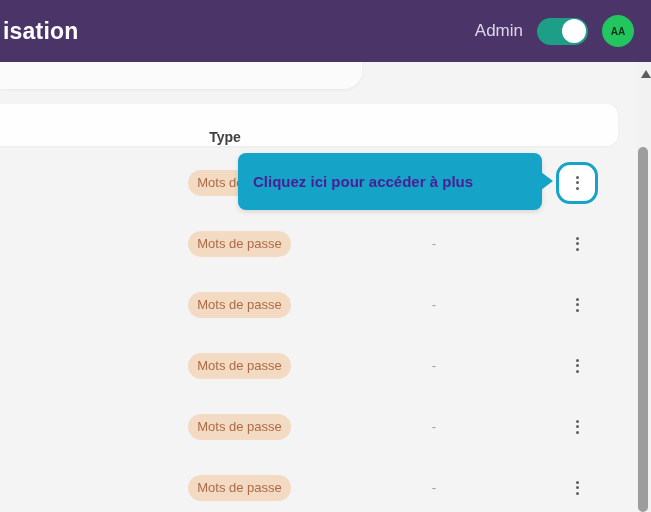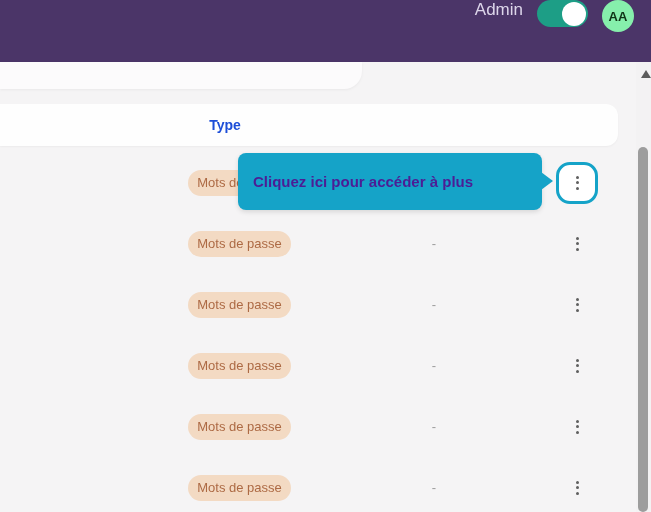--- a/index.html
+++ b/index.html
@@ -18,58 +18,58 @@
     display:flex; align-items:center;
   }
   .app-title {
     position:absolute; left:3px; top:0; height:62px;
     display:flex; align-items:center;
     color:#ffffff; font-size:23px; font-weight:700; letter-spacing:.2px;
     white-space:nowrap;
   }
   .header-right {
     position:absolute; right:17px; top:0; height:62px;
-    display:flex; gap:14px;
+    display:flex; align-items:center; gap:14px;
   }
   .admin-label { color:#ddd6ea; font-size:17px; }
   .toggle {
     width:51px; height:27px; border-radius:14px;
     background:#1d9e86; position:relative; cursor:pointer;
     border:none;
   }
   .toggle-knob {
     position:absolute; right:2px; top:1.5px;
     width:24px; height:24px; border-radius:50%; background:#ffffff;
   }
   .avatar {
     width:32px; height:32px; border-radius:50%;
-    background:#86efac; color:#0f3316;
-    display:flex; align-items:center; justify-content:center;
-    font-size:13px; font-weight:700; cursor:pointer;
+    background:#22c55e; color:#0f3316;
+    display:flex; align-items:center; justify-content:center;
+    font-size:10px; font-weight:700; cursor:pointer;
   }
 
   
   .top-card-fragment {
     position:absolute; left:0; top:62px; width:362px; height:27px;
     background:#fcfbfc;
     border-radius:0 0 18px 0;
     box-shadow:0 1px 3px rgba(0,0,0,.05);
   }
 
   
   .table-header-card {
     position:absolute; left:0; top:104px; width:618px; height:42px;
     background:#fefefe;
     border-radius:0 12px 12px 0;
     box-shadow:0 1px 2px rgba(0,0,0,.04);
   }
   .col-header {
-    position:absolute; top:0; height:42px;
-    display:flex; align-items:center; justify-content:center;
-    color:#1d4ed8; font-size:14px; font-weight:700;
+    position:absolute; top:12px; height:42px;
+    display:flex; align-items:center; justify-content:center;
+    color:#404040; font-size:14px; font-weight:700;
   }
   .col-header.type { left:181px; width:88px; }
   .col-header.provisioning { left:365px; width:120px; }
 
   
   .table-row { position:absolute; left:0; width:620px; height:61px; }
   .cell-name {
     position:absolute; left:0; top:0; width:175px; height:61px;
     display:flex; align-items:center;
     color:#6e6e6e; font-size:13px; white-space:nowrap; overflow:hidden;
@@ -133,20 +133,21 @@
   }
   .scrollbar-thumb {
     position:absolute; left:638px; top:147px; width:10px; height:365px;
     background:#9d9d9d; border-radius:5px; cursor:pointer;
   }
 </style>
 </head>
 <body>
 
 <div class="app-header">
+  <div class="app-title">isation</div>
   <div class="header-right">
     <span class="admin-label">Admin</span>
     <button class="toggle">
       <span class="toggle-knob"></span>
     </button>
     <div class="avatar">AA</div>
   </div>
 </div>
 
 <div class="top-card-fragment"></div>

